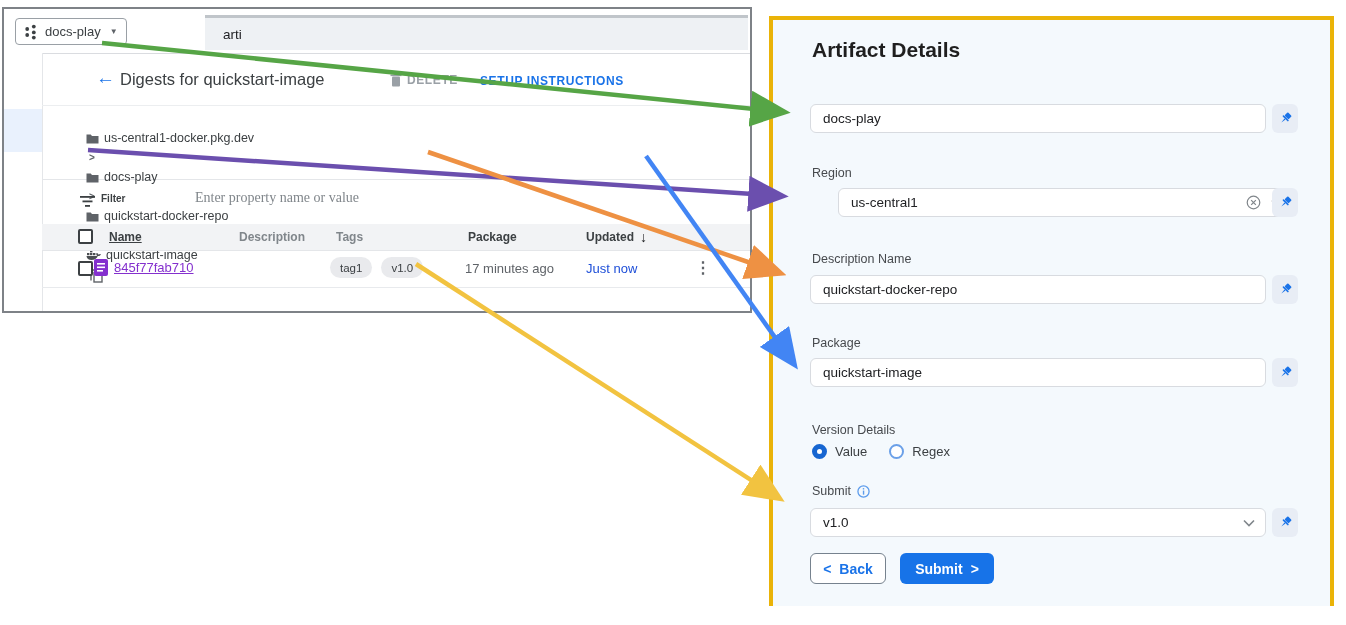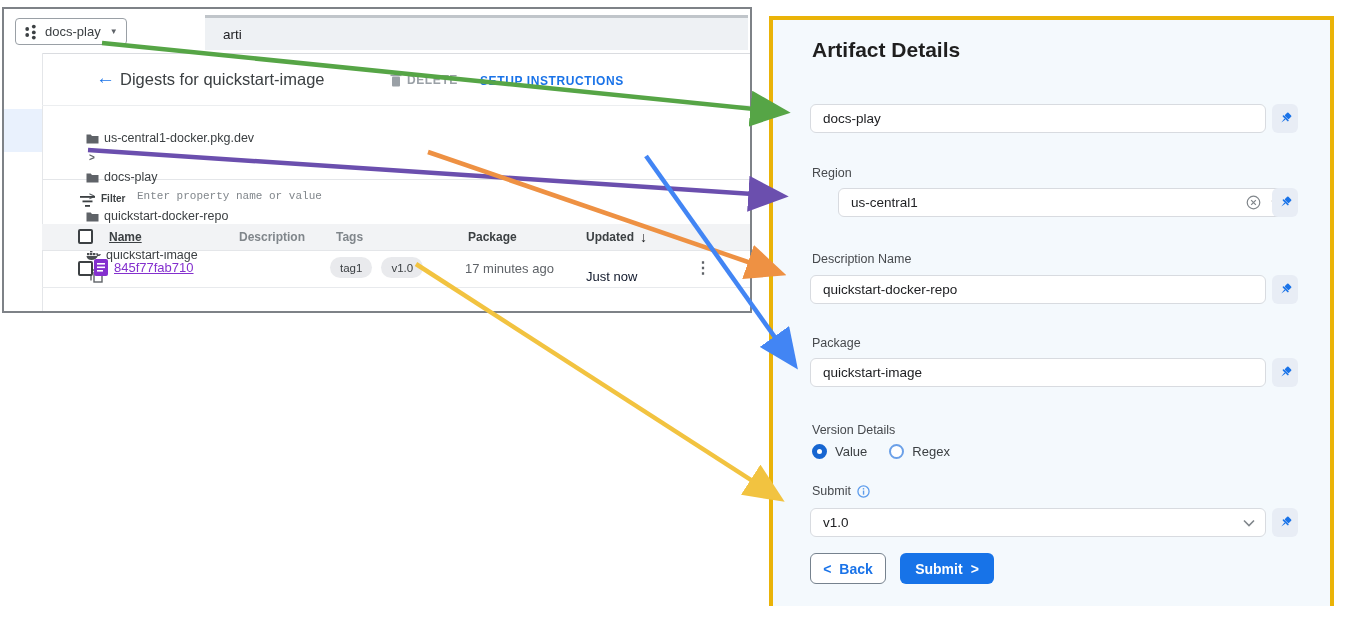--- a/index.html
+++ b/index.html
@@ -25,39 +25,39 @@
        font-size:12px;font-weight:bold;letter-spacing:.6px;color:#9aa0a6;cursor:pointer;}
   .setup{position:absolute;left:438px;top:21px;font-size:12px;font-weight:bold;letter-spacing:.6px;color:#1a73e8;cursor:pointer;}
   .crumbs{position:absolute;left:38px;top:96px;right:0;height:74px;border-bottom:1px solid #e4e6e9;}
   .crumb-line{position:absolute;left:44px;top:26px;display:flex;gap:7px;
               font-size:12.5px;color:#3c4043;white-space:nowrap;flex-direction:column;}
   .crumb{display:flex;align-items:center;gap:5px;cursor:pointer;}
   .sep{color:#5f6368;font-size:10px;font-weight:bold;padding:0 3px;}
   .filterbar{position:absolute;left:38px;top:170px;right:0;height:45px;border-bottom:1px solid #e4e6e9;}
   .filterbar .flabel{position:absolute;left:59px;top:14px;font-size:10px;font-weight:bold;color:#3c4043;}
   .filterbar input{position:absolute;left:93px;top:10px;width:280px;border:none;outline:none;
-                   font-family:Liberation Mono, monospace;font-size:11px;color:#202124;background:transparent;}
+                   font-family:Liberation Serif, serif;font-size:14px;color:#202124;background:transparent;text-align:center;}
   .filterbar input::placeholder{color:#80868b;}
   .thead{position:absolute;left:38px;top:215px;right:0;height:26px;background:#f2f3f5;border-bottom:1px solid #e4e6e9;
          font-size:12px;font-weight:bold;color:#3c4043;}
   .trow{position:absolute;left:38px;top:241px;right:0;height:37px;border-bottom:1px solid #e8eaed;font-size:13px;padding-left:28px;}
   .cb{position:absolute;width:15px;height:15px;border:2px solid #3c4043;border-radius:2px;background:#fff;
       box-sizing:border-box;cursor:pointer;}
   .col-name{position:absolute;left:67px;text-decoration:underline;}
   .col-desc{position:absolute;left:197px;color:#80868b;font-weight:bold;}
   .col-tags{position:absolute;left:294px;color:#80868b;font-weight:bold;}
   .col-created{position:absolute;left:426px;}
   .col-updated{position:absolute;left:544px;display:flex;align-items:center;gap:6px;cursor:pointer;}
   .sort-arrow{font-size:14px;font-weight:bold;color:#202124;}
   .digest-link{position:absolute;left:72px;top:10px;color:#8430ce;text-decoration:underline;cursor:pointer;}
   .chipwrap{position:absolute;left:288px;top:7px;display:flex;gap:9px;}
   .chip{background:#e9eaed;border-radius:11px;height:21px;display:flex;align-items:center;
         padding:0 10px;font-size:11.5px;color:#3c4043;}
   .cell-created{position:absolute;left:423px;top:11px;color:#5f6368;}
-  .cell-updated{position:absolute;left:544px;top:11px;color:#0f172a;margin-top:8px;}
+  .cell-updated{position:absolute;left:544px;top:11px;color:#1d4ed8;}
   .more{position:absolute;left:653px;top:8px;font-size:16px;font-weight:bold;color:#5f6368;cursor:pointer;letter-spacing:0;}
   
   .panel{position:absolute;left:769px;top:16px;width:565px;height:596px;background:#f4f9fd;
          border:4px solid #eab308;box-sizing:border-box;}
   .ptitle{position:absolute;left:39px;top:18px;font-size:21px;font-weight:bold;color:#1f1f1f;}
   .flabel2{position:absolute;font-size:12.5px;color:#46494d;}
   .field{position:absolute;left:37px;width:456px;height:29px;background:#fff;border:1px solid #d8dbe0;
          border-radius:6px;box-sizing:border-box;display:flex;align-items:center;padding-left:12px;
          font-size:13.5px;color:#202124;}
   .field .fval{flex:1;}

